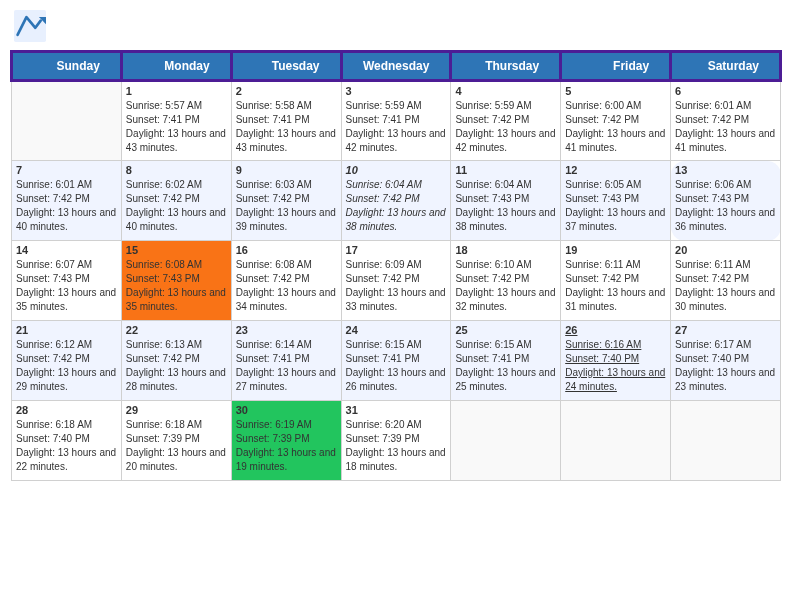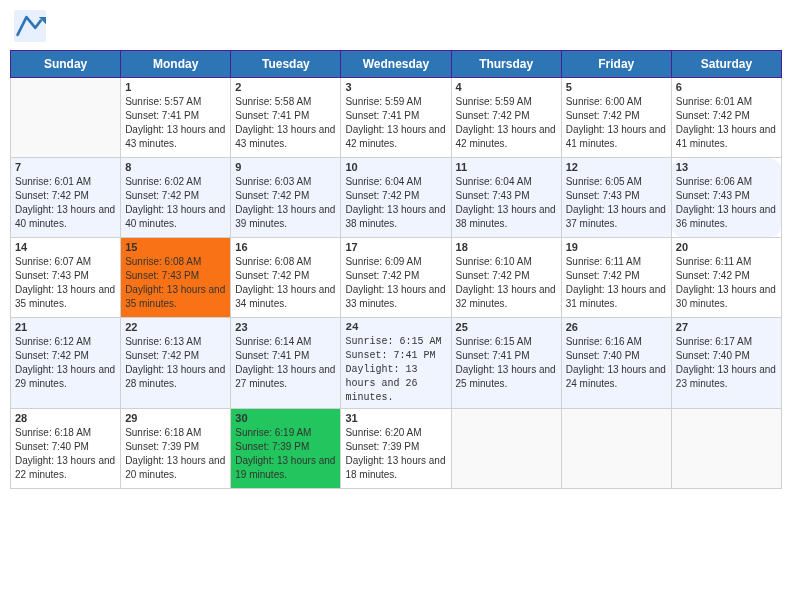--- a/index.html
+++ b/index.html
@@ -50,24 +50,24 @@
     }
     .calendar {
       width: 100%;
       border-collapse: collapse;
       font-size: 10.5px;
     }
     .calendar th {
       background-color: #2e75b6;
       color: #fff;
       padding: 6px 20px;
-      text-align: center;
+      text-align: right;
       font-size: 12px;
       font-weight: bold;
-      border: 1px solid #4c1d95;
+      border: 3px solid #4c1d95;
     }
     .calendar td {
       border: 1px solid #d0d0d0;
       vertical-align: top;
       padding: 3px 4px;
       width: calc(100% / 7);
       height: 80px;
       color: #333;
       background: #fff;
     }
@@ -157,21 +157,21 @@
           <div class="day-info">Sunrise: 6:01 AM<br>Sunset: 7:42 PM<br>Daylight: 13 hours and 40 minutes.</div>
         </td>
         <td style="background: rgb(240, 244, 255);">
           <span class="day-num">8</span>
           <div class="day-info">Sunrise: 6:02 AM<br>Sunset: 7:42 PM<br>Daylight: 13 hours and 40 minutes.</div>
         </td>
         <td style="background: rgb(240, 244, 255);">
           <span class="day-num">9</span>
           <div class="day-info">Sunrise: 6:03 AM<br>Sunset: 7:42 PM<br>Daylight: 13 hours and 39 minutes.</div>
         </td>
-        <td style="background: rgb(240, 244, 255);">
+        <td style="background: rgb(240, 244, 255); font-style: italic;">
           <span class="day-num">10</span>
           <div class="day-info">Sunrise: 6:04 AM<br>Sunset: 7:42 PM<br>Daylight: 13 hours and 38 minutes.</div>
         </td>
         <td style="background: rgb(240, 244, 255);">
           <span class="day-num">11</span>
           <div class="day-info">Sunrise: 6:04 AM<br>Sunset: 7:43 PM<br>Daylight: 13 hours and 38 minutes.</div>
         </td>
         <td style="background: rgb(240, 244, 255);">
           <span class="day-num">12</span>
           <div class="day-info">Sunrise: 6:05 AM<br>Sunset: 7:43 PM<br>Daylight: 13 hours and 37 minutes.</div>
@@ -217,29 +217,29 @@
           <div class="day-info">Sunrise: 6:12 AM<br>Sunset: 7:42 PM<br>Daylight: 13 hours and 29 minutes.</div>
         </td>
         <td style="background: rgb(240, 244, 255);">
           <span class="day-num">22</span>
           <div class="day-info">Sunrise: 6:13 AM<br>Sunset: 7:42 PM<br>Daylight: 13 hours and 28 minutes.</div>
         </td>
         <td style="background: rgb(240, 244, 255);">
           <span class="day-num">23</span>
           <div class="day-info">Sunrise: 6:14 AM<br>Sunset: 7:41 PM<br>Daylight: 13 hours and 27 minutes.</div>
         </td>
-        <td style="background: rgb(240, 244, 255); font-family: Liberation Mono, monospace;">
+        <td style="background: rgb(240, 244, 255);">
           <span class="day-num">24</span>
           <div class="day-info">Sunrise: 6:15 AM<br>Sunset: 7:41 PM<br>Daylight: 13 hours and 26 minutes.</div>
         </td>
         <td style="background: rgb(240, 244, 255);">
           <span class="day-num">25</span>
           <div class="day-info">Sunrise: 6:15 AM<br>Sunset: 7:41 PM<br>Daylight: 13 hours and 25 minutes.</div>
         </td>
-        <td style="background: rgb(240, 244, 255);">
+        <td style="background: rgb(240, 244, 255); text-decoration: underline;">
           <span class="day-num">26</span>
           <div class="day-info">Sunrise: 6:16 AM<br>Sunset: 7:40 PM<br>Daylight: 13 hours and 24 minutes.</div>
         </td>
         <td style="background: rgb(240, 244, 255);">
           <span class="day-num">27</span>
           <div class="day-info">Sunrise: 6:17 AM<br>Sunset: 7:40 PM<br>Daylight: 13 hours and 23 minutes.</div>
         </td>
       </tr>
       <tr>
         <td style="background: rgb(255, 255, 255);">

